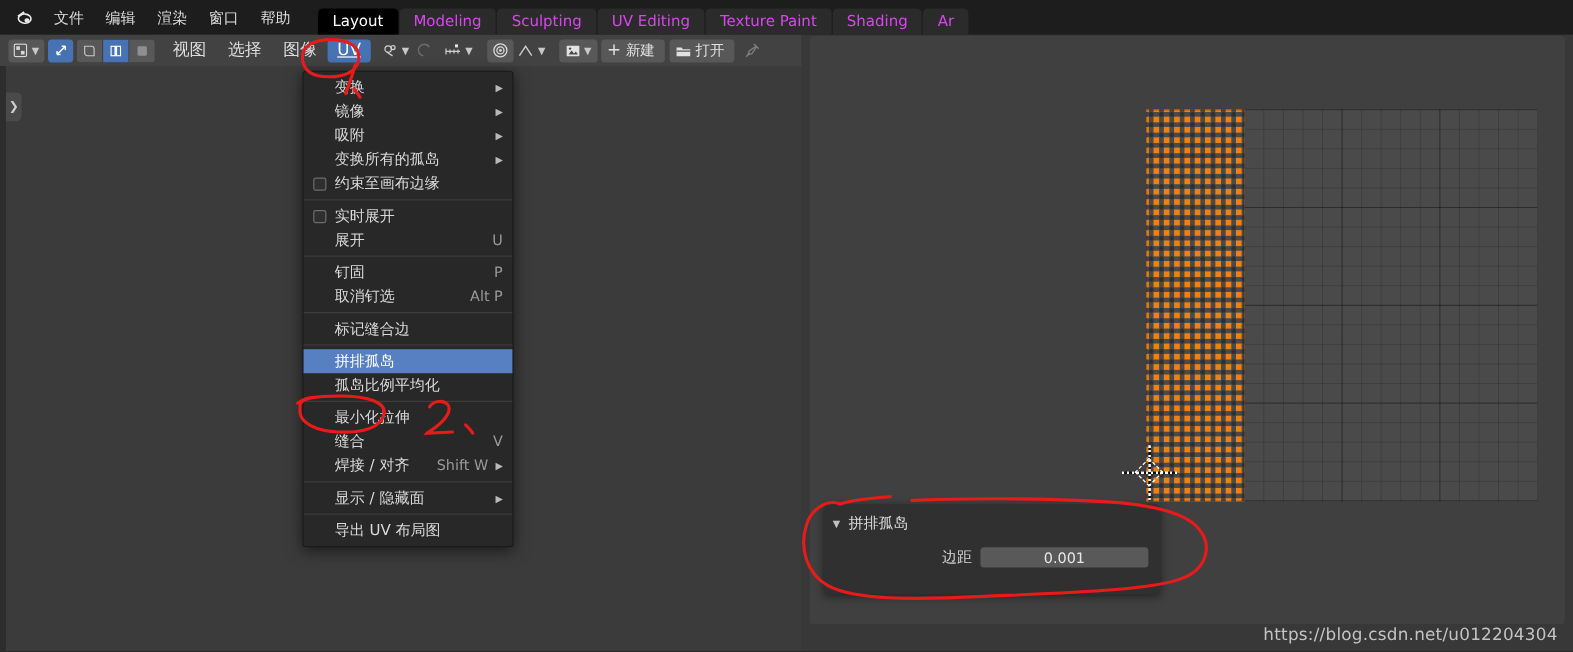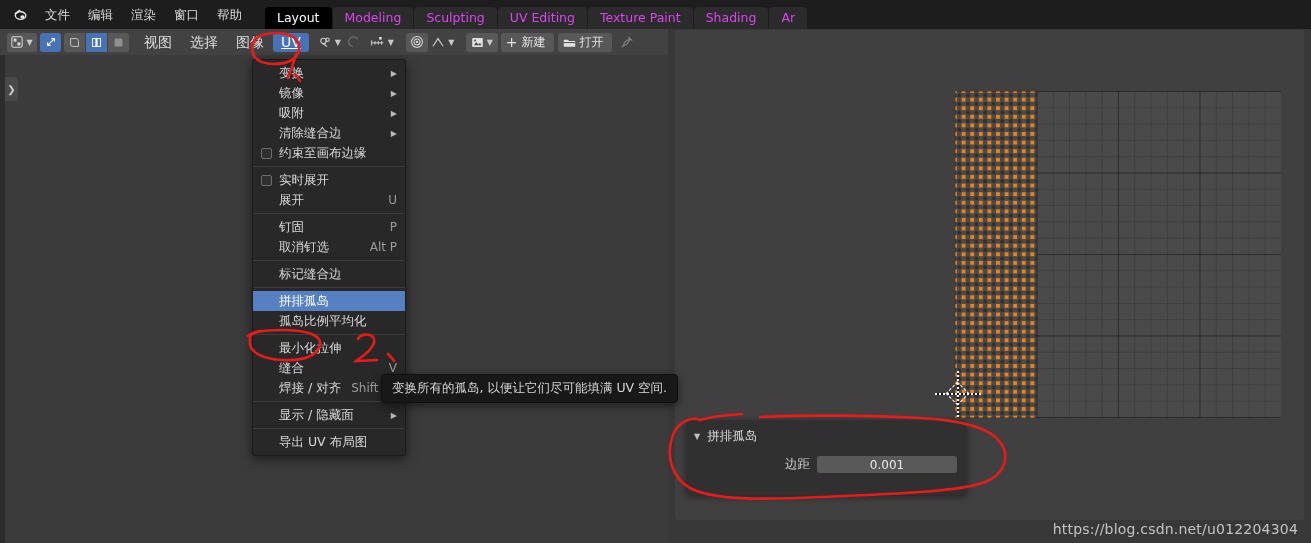--- a/index.html
+++ b/index.html
@@ -282,21 +282,21 @@
     right: 13px; bottom: 6px;
     font-size: 14px;
     color: #c3c3c3;
     letter-spacing: 0.2px;
   }
 
   
   .uv-menu {
     position: absolute;
     left: 252px; top: 59px;
-    width: 154px;
+    width: 176px;
     background: #282828;
     border: 1px solid #1b1b1b;
     border-radius: 3px;
     box-shadow: 0 3px 12px rgba(0,0,0,0.55);
     padding: 3px 0;
     box-sizing: border-box;
   }
   .mi {
     position: relative;
     display: flex;
@@ -554,21 +554,21 @@
     </div>
 
     <div class="mi">
       <span class="mi-ico"></span>
       <span class="mi-label">吸附</span>
       <span class="mi-arrow">▶</span>
     </div>
 
     <div class="mi">
       <span class="mi-ico"></span>
-      <span class="mi-label">清除缝合边</span>
+      <span class="mi-label">变换所有的孤岛</span>
       <span class="mi-arrow">▶</span>
     </div>
 
     <div class="mi">
       <span class="mi-ico">
         <span class="mi-chk"></span>
       </span>
       <span class="mi-label">约束至画布边缘</span>
     </div>
 
@@ -652,21 +652,20 @@
 
     <div class="msep"></div>
 
     <div class="mi">
       <span class="mi-ico"></span>
       <span class="mi-label">导出 UV 布局图</span>
     </div>
 
   </div>
 
-  <div class="tooltip">变换所有的孤岛, 以便让它们尽可能填满 UV 空间.</div>
 
   <svg class="annot" viewBox="0 0 1311 543" xmlns="http://www.w3.org/2000/svg">
     <g fill="none" stroke="#e81b1b" stroke-width="2.6" stroke-linecap="round">
 
       <path d="M252 49 C251 38 262 33 276 33 C291 33 300 39 299 49 C298 59 288 64 274 64 C260 64 253 59 252 49 Z"></path>
 
       <path d="M296 54 C294 62 291 70 288 78"></path>
       <path d="M295 74 C297 77 299 79 300 81"></path>
 
       <path d="M250 338 C250 332 262 330 283 330 C306 330 322 335 320 345 C318 356 303 361 282 360 C262 359 251 352 250 344 Z"></path>

